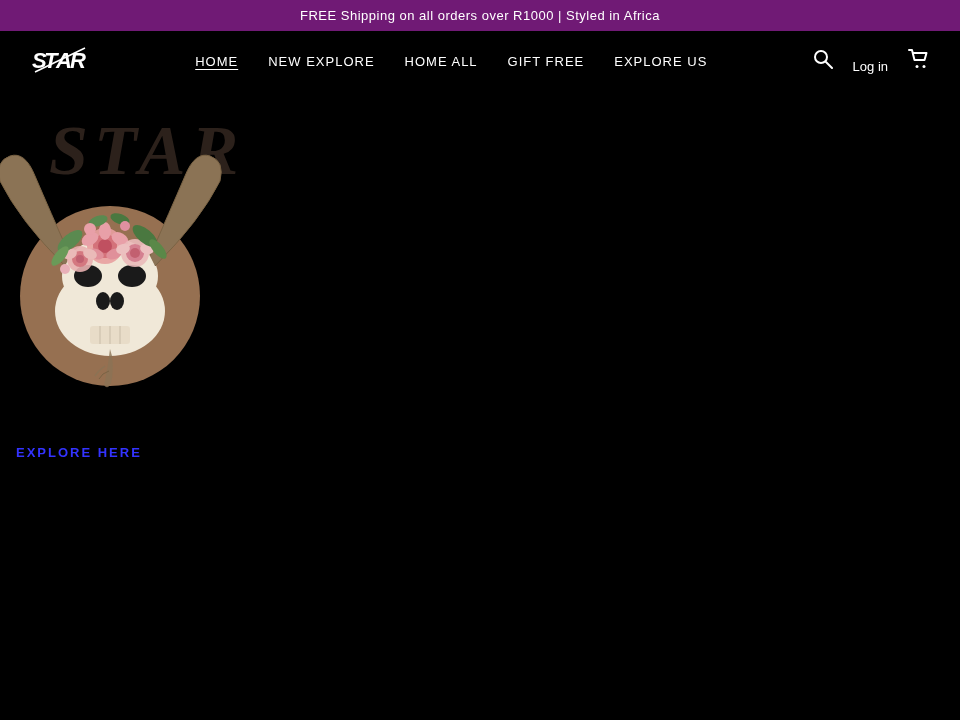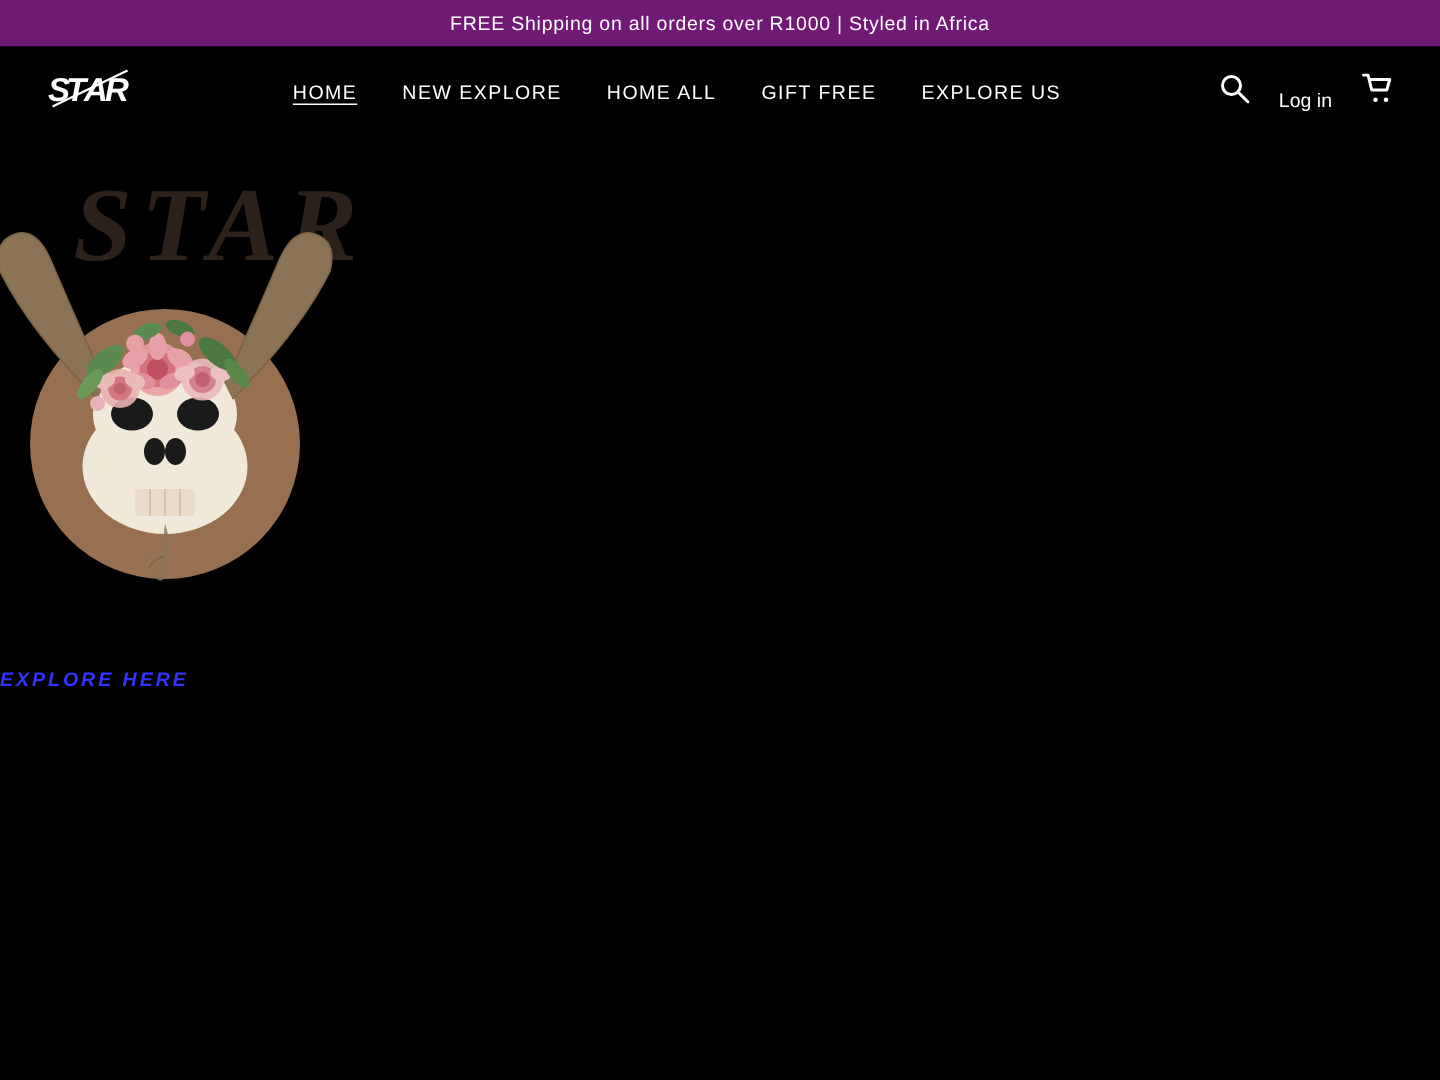--- a/index.html
+++ b/index.html
@@ -103,29 +103,28 @@
       letter-spacing: 6px;
       pointer-events: none;
       font-family: Georgia, serif;
       margin-left: 29px;
     }
 
     
     #explore-link {
       position: absolute;
       bottom: 255px;
-      left: 0;
+      left: 16px;
       color: #3333ff;
       font-size: 13px;
       font-weight: bold;
       letter-spacing: 2px;
       text-transform: uppercase;
       cursor: pointer;
       text-decoration: none;
-      font-style: italic;
     }
 
     
     #logo-star {
       font-family: Arial, sans-serif;
       font-size: 20px;
       font-weight: bold;
       font-style: italic;
       color: #ffffff;
       letter-spacing: 1px;

